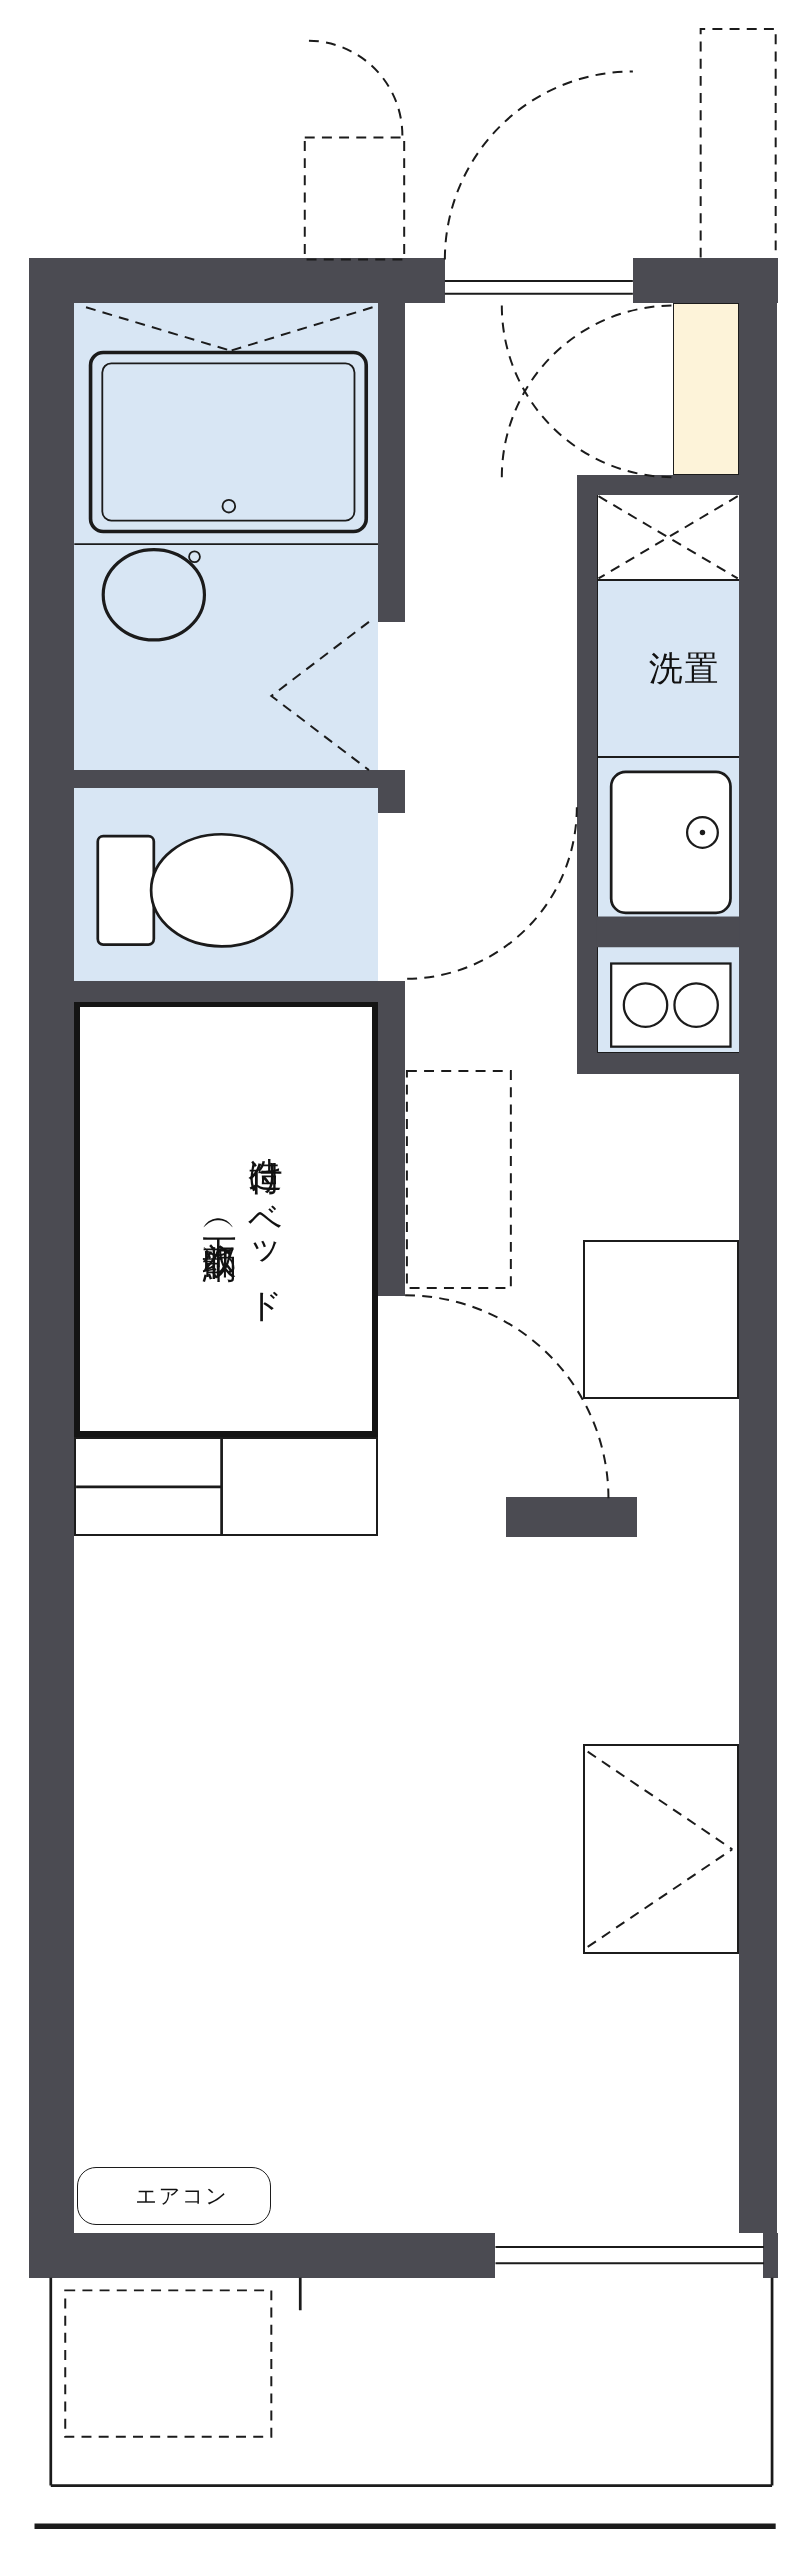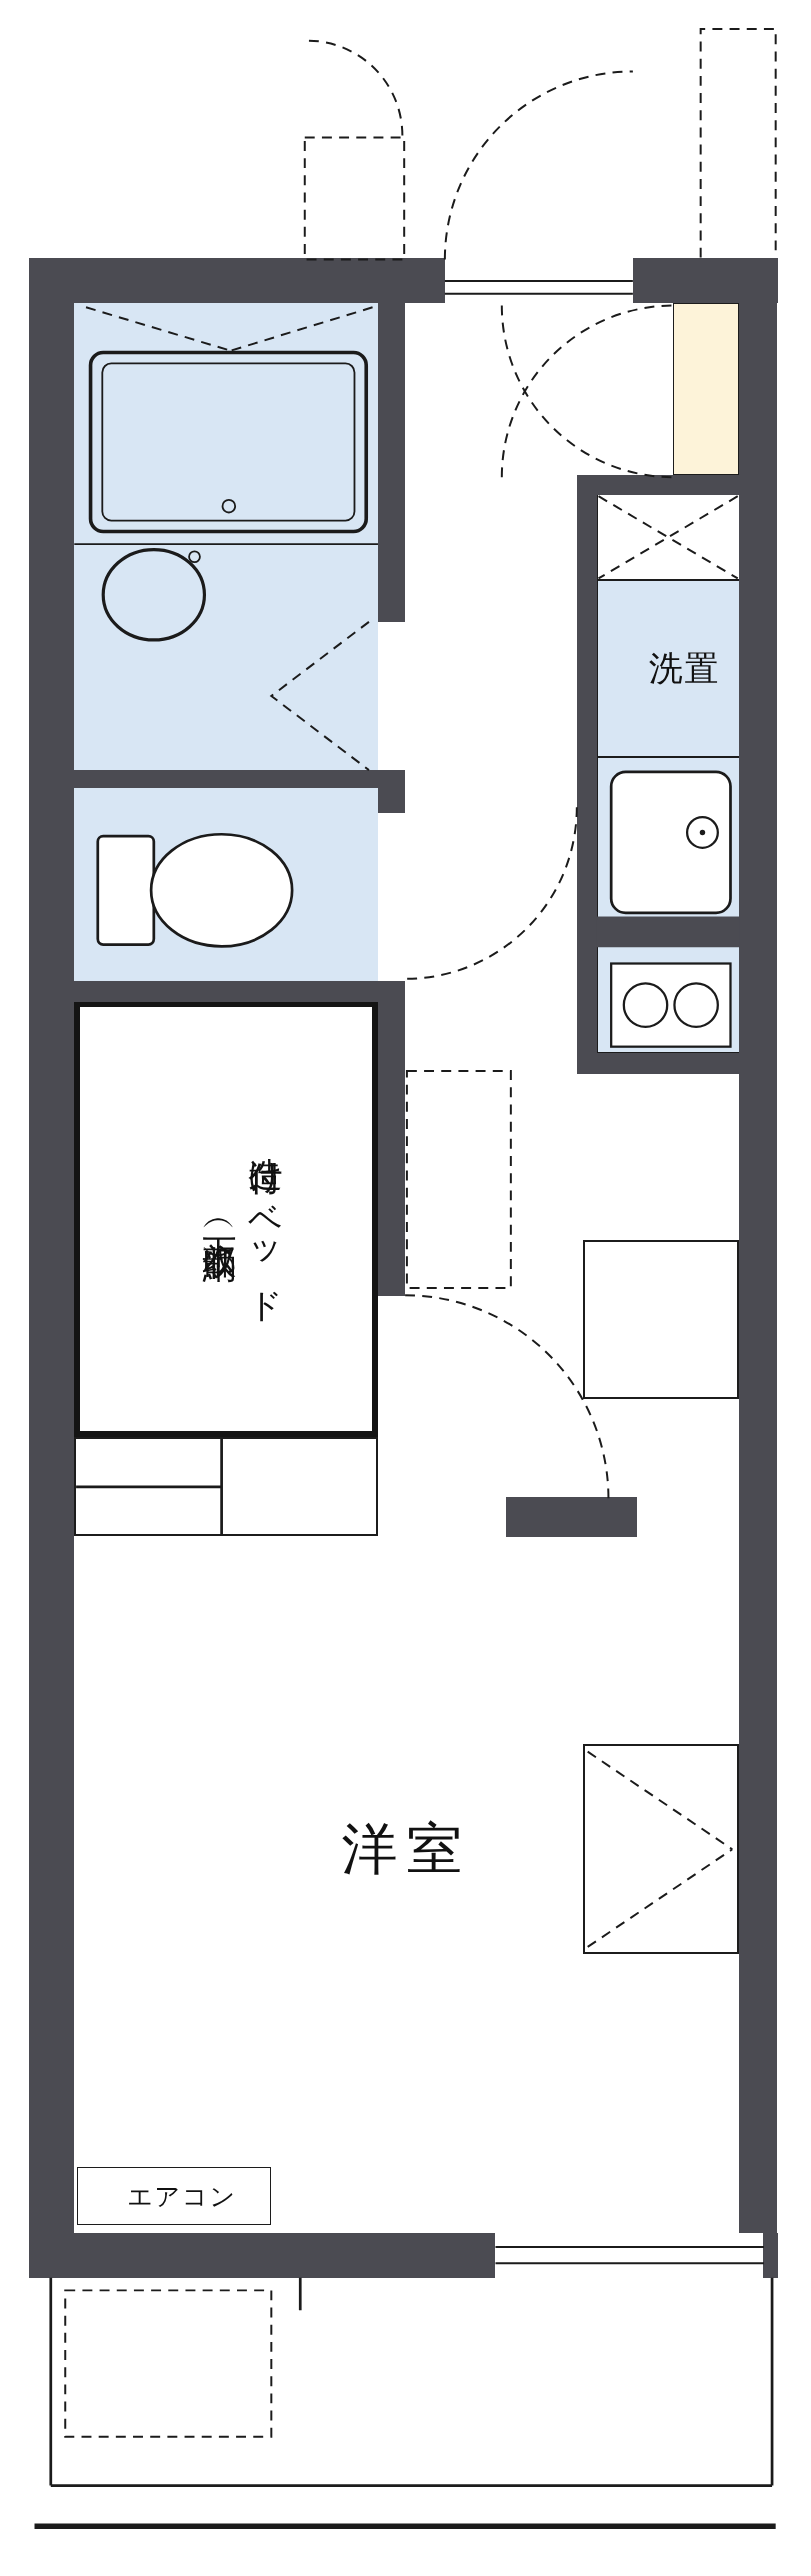--- a/index.html
+++ b/index.html
@@ -14,21 +14,21 @@
   .cream{background:var(--entry-tile,#fdf3d9);}
   .thinbox{border:1.8px solid #1c1c1c;background:#fff;}
   .box3{border:2.7px solid #1c1c1c;background:#fff;}
   .bedbox{border:6.3px solid #141414;background:#fff;}
   .label{display:flex;align-items:center;justify-content:center;text-align:center;padding-left:16px;}
   .laundry-label{font-size:34px;letter-spacing:1.8px;}
   .bed-label{writing-mode:vertical-rl;text-orientation:mixed;font-size:34px;line-height:1.35;letter-spacing:3.6px;}
   .bed-label span{display:block;}
   .room-label{font-size:56px;letter-spacing:9px;}
   .room-area{font-size:38px;margin-top:9px;letter-spacing:0.9px;}
-  .aircon-label{font-size:25px;letter-spacing:1.8px;}
+  .aircon-label{font-size:21px;letter-spacing:1.8px;border-radius:19px;}
   svg{position:absolute;left:0;top:0;}
 </style>
 </head>
 <body>
 
 <div class="plan">
 
   <div class="area water" style="left:74px;top:303px;width:304px;height:467px;"></div>
   <div class="area water" style="left:74px;top:788px;width:304px;height:193px;"></div>
   <div class="area cream thinbox" style="left:673px;top:303px;width:66px;height:172px;background:var(--entry-tile,#fdf3d9);"></div>
@@ -152,17 +152,16 @@
   </div>
 
   <div class="abs label" style="left:74px;top:1001px;width:304px;height:436px;">
     <div class="bed-label">
       <span>造付けベッド</span>
       <span>（下部収納）</span>
     </div>
   </div>
 
   <div class="abs" style="left:74px;top:1812px;width:665px;text-align:center;">
-    <div class="room-label">洋室</div>
   </div>
 
 </div>
 
 
 </body></html>

